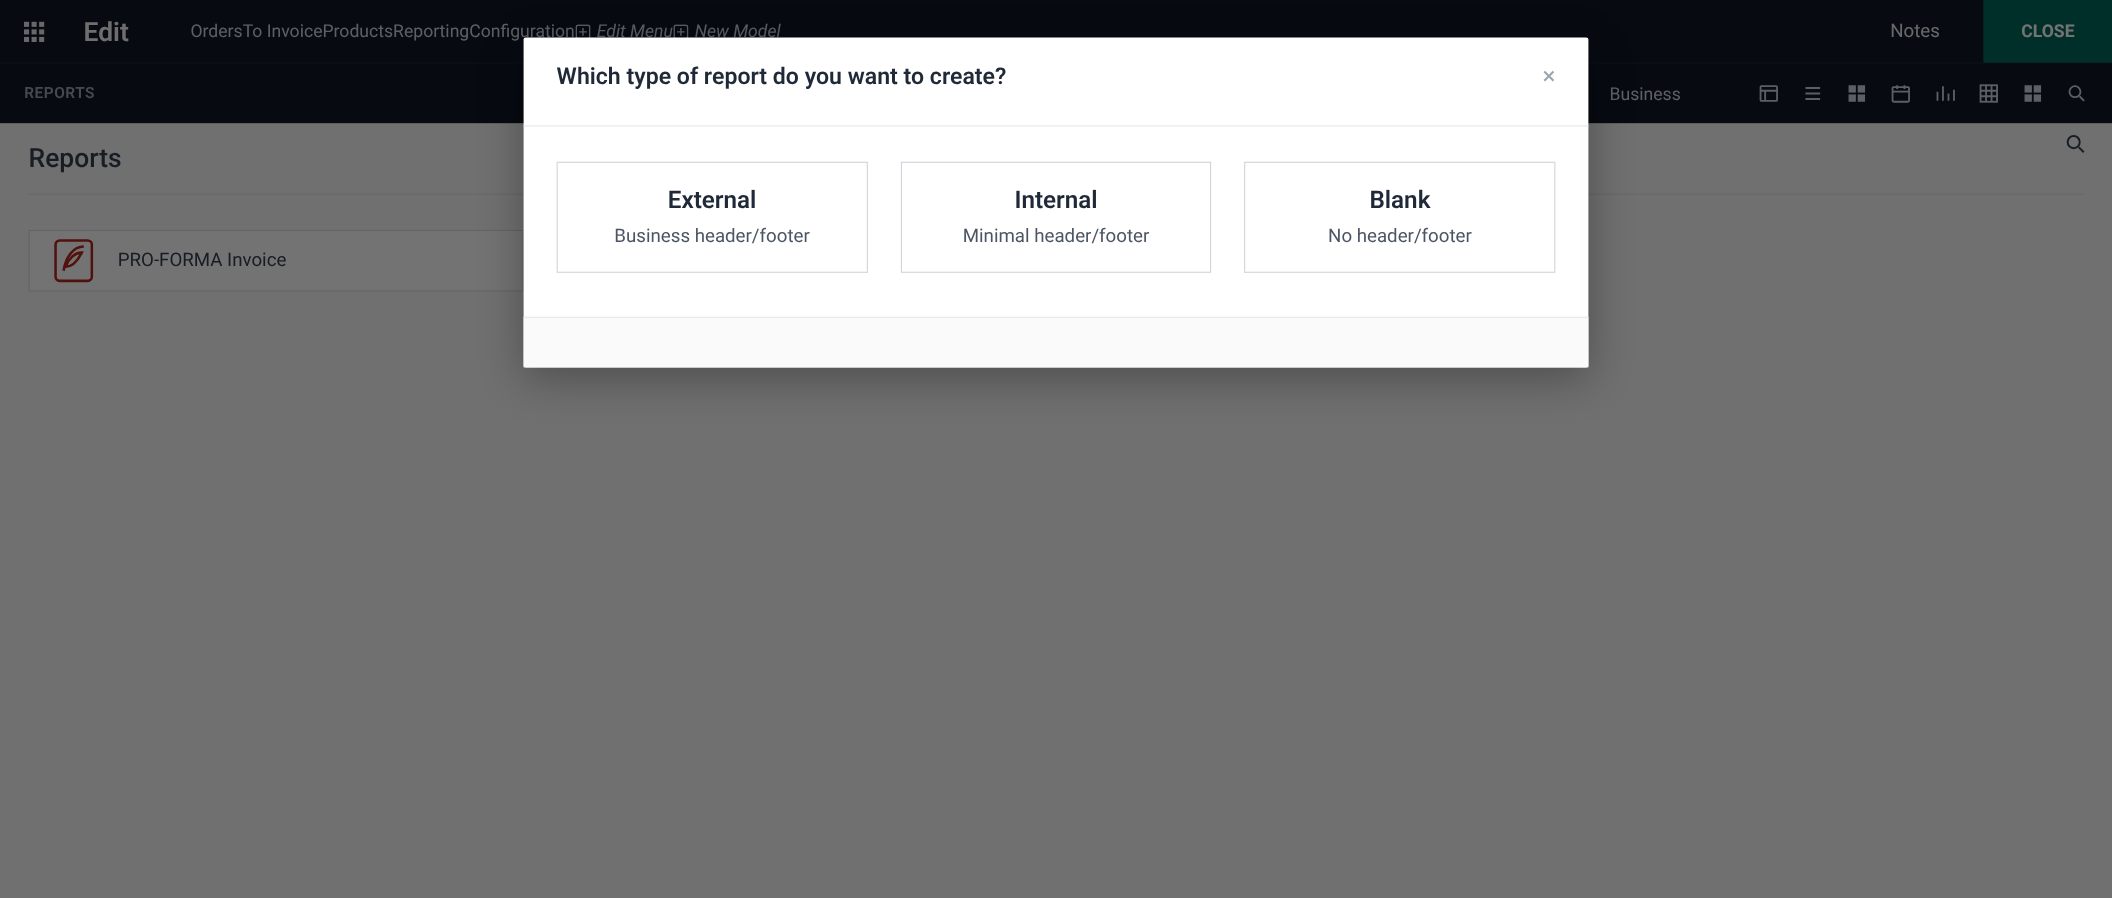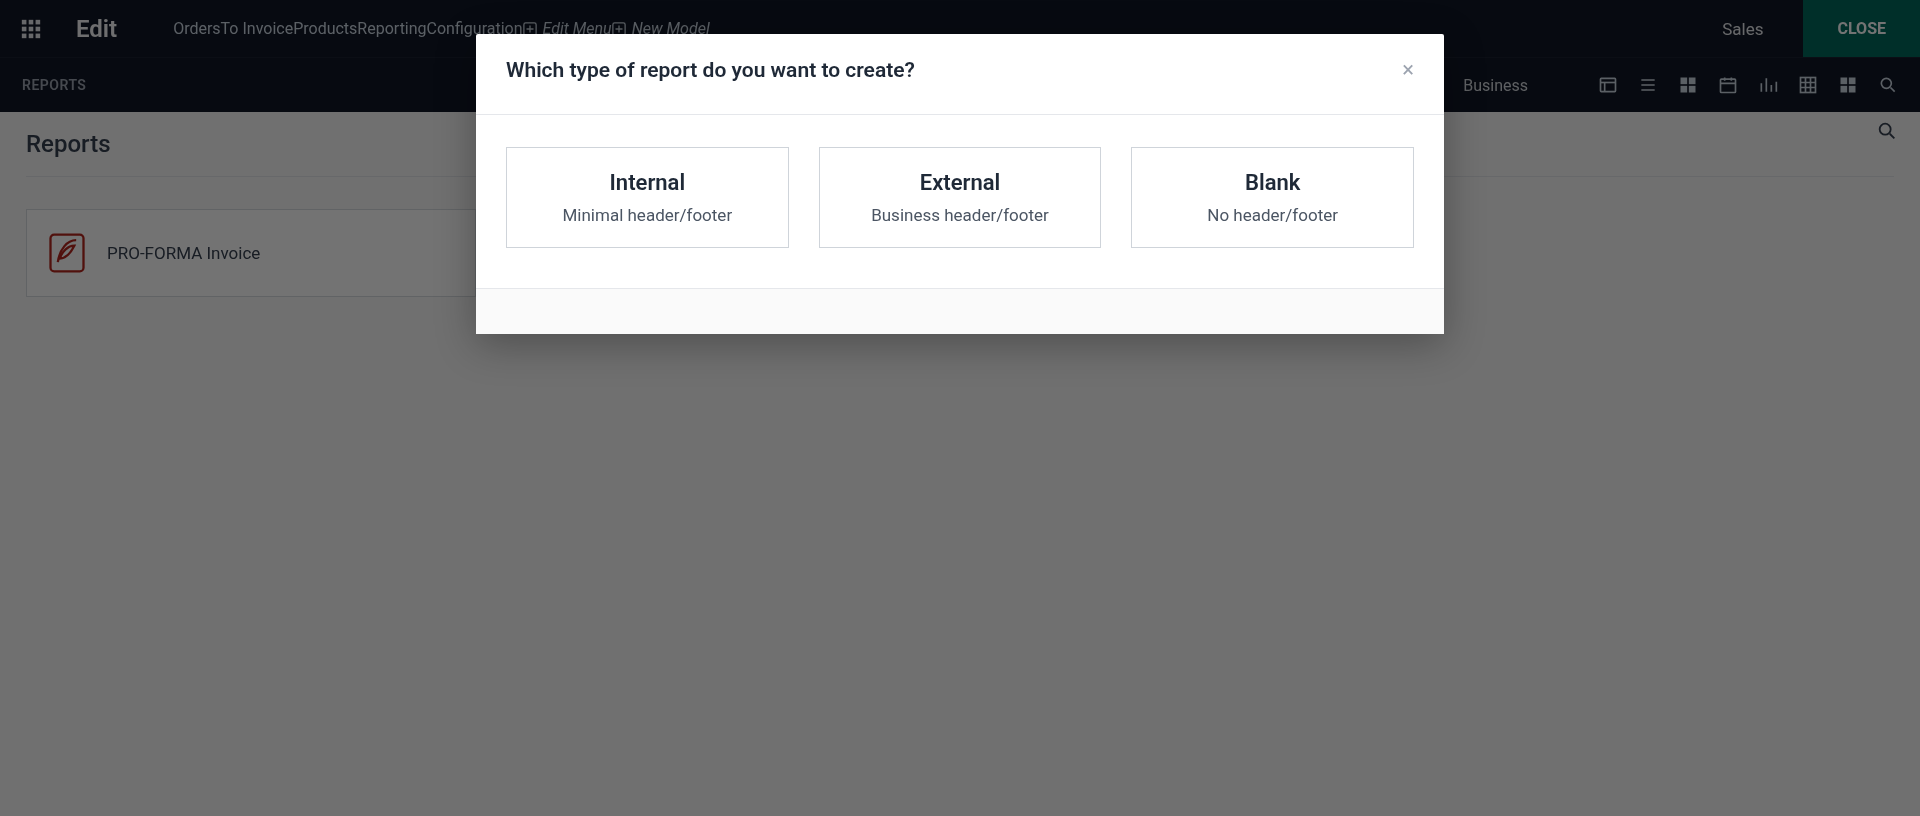--- a/index.html
+++ b/index.html
@@ -30,21 +30,21 @@
   .create-btn { background: #00695c; color: #fff; border: none; padding: 10px 18px; font-size: 15px; font-weight: 600; cursor: pointer; }
   .pager { margin-left: auto; display: flex; align-items: center; gap: 20px; color: #4b5563; }
   .pager-text { font-size: 16px; }
   .pager-btn { width: 24px; height: 24px; display:flex; align-items:center; justify-content:center; cursor:pointer; }
   .search-btn-content { margin-left: 0; cursor:pointer; position: absolute; right: 22px; top: 8px;}
   .search-btn-content svg { width: 22px; height: 22px; }
 
   .hr-line { border-top: 1px solid #e5e7eb; margin: 0 0 22px 0; }
 
   .cards { display: flex; gap: 20px; padding: 0 26px; }
-  .report-card { width: 450px; height: 88px; border: 1px solid #d7dbe0; background: #fff; display: flex; align-items: center; gap: 18px; padding: 0 18px; }
+  .report-card { width: 450px; height: 56px; border: 1px solid #d7dbe0; background: #fff; display: flex; align-items: center; gap: 18px; padding: 0 18px; }
   .pdf-icon { width: 44px; height: 44px; }
   .report-name { font-size: 17px; color: #374151; }
 
   
   .overlay { position: absolute; inset: 0; background: rgba(0,0,0,0.55); }
   .modal { position: absolute; left: 476px; top: 34px; width: 968px; background: #fff; box-shadow: 0 10px 40px rgba(0,0,0,0.3); border-radius: 2px; }
   .modal-header { display: flex; align-items: center; padding: 24px 30px 32px 30px; border-bottom: 1px solid #e5e7eb; }
   .modal-title { font-size: 21px; font-weight: 600; color: #1f2937; }
   .modal-close { margin-left: auto; font-size: 22px; color: #9ca3af; cursor: pointer; line-height: 1; }
   .modal-body { padding: 32px 30px 40px 30px; display: flex; gap: 30px; justify-content: center; }
@@ -91,21 +91,21 @@
       <span class="nav-link studio-link">
         <svg class="plus-sq" viewBox="0 0 16 16" fill="none" stroke="#cbd5e1" stroke-width="1.5">
             <rect x="1" y="1" width="14" height="14" rx="2"></rect>
             <path d="M8 4v8M4 8h8"></path>
           </svg>
         <span>New Model</span>
       </span>
     </div>
   </div>
   <div class="nav-right">
-    <span class="notes">Sales</span>
+    <span class="notes">Notes</span>
     <span class="close-btn">CLOSE</span>
   </div>
 </div>
 
 <div class="toolbar">
   <span class="toolbar-left">REPORTS</span>
   <div class="toolbar-center">
     <span class="website-label">Business</span>
   </div>
   <div class="view-icons">
@@ -204,26 +204,26 @@
 </div>
 
 <div class="overlay"></div>
 <div class="modal">
   <div class="modal-header">
     <span class="modal-title">Which type of report do you want to create?</span>
     <span class="modal-close">×</span>
   </div>
   <div class="modal-body">
     <div class="option-card">
+      <div class="option-title">External</div>
+      <div class="option-sub">Business header/footer</div>
+    </div>
+    <div class="option-card">
       <div class="option-title">Internal</div>
       <div class="option-sub">Minimal header/footer</div>
-    </div>
-    <div class="option-card">
-      <div class="option-title">External</div>
-      <div class="option-sub">Business header/footer</div>
     </div>
     <div class="option-card">
       <div class="option-title">Blank</div>
       <div class="option-sub">No header/footer</div>
     </div>
   </div>
   <div class="modal-footer"></div>
 </div>
 
 </body></html>

